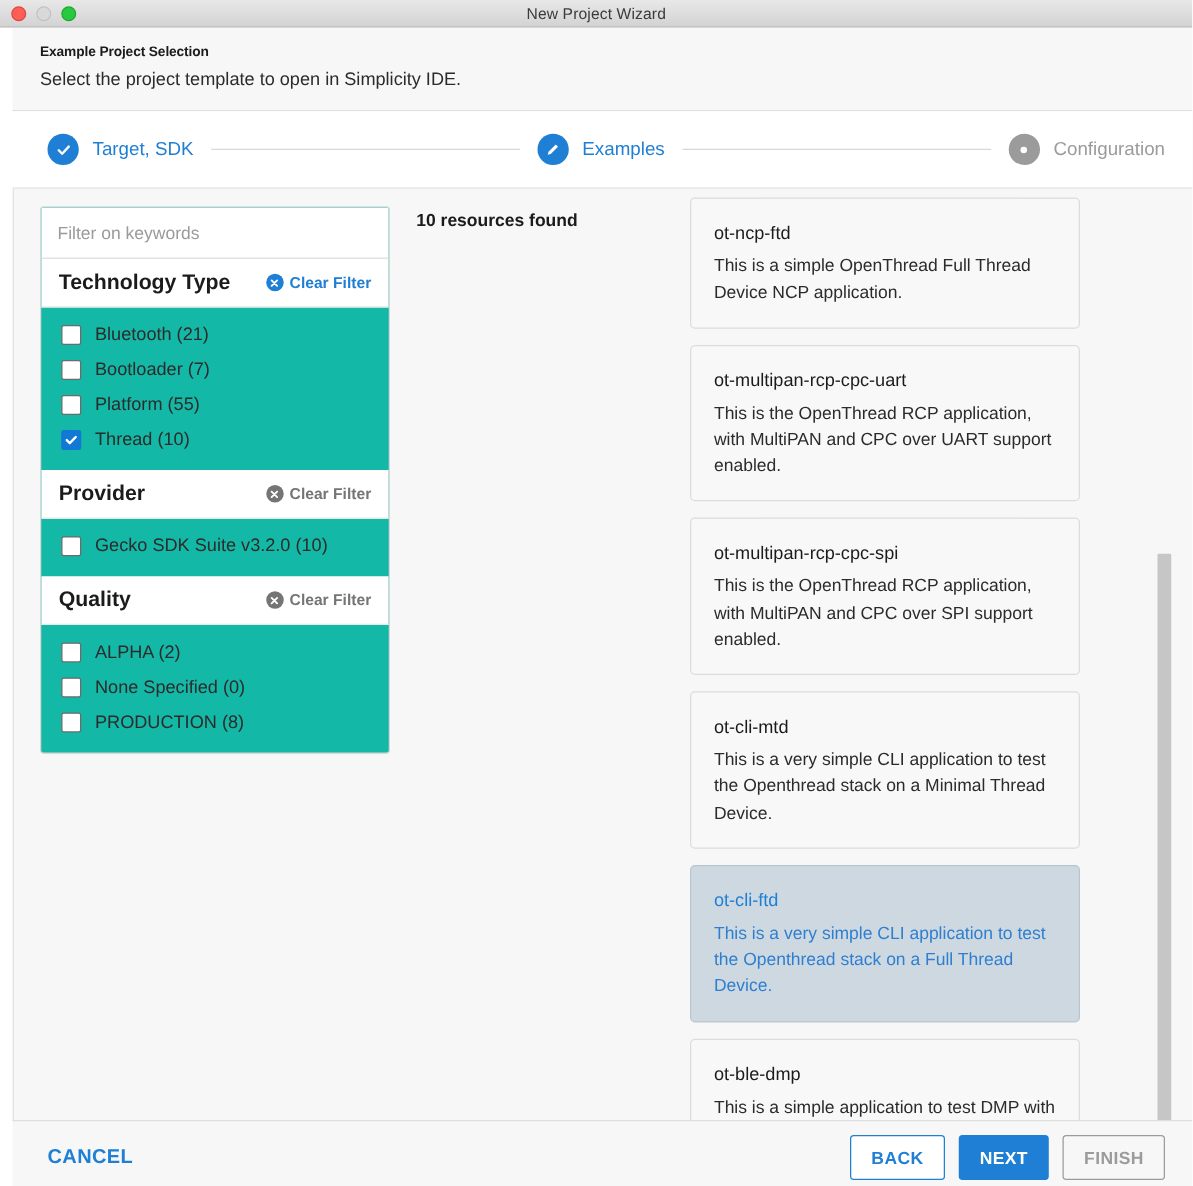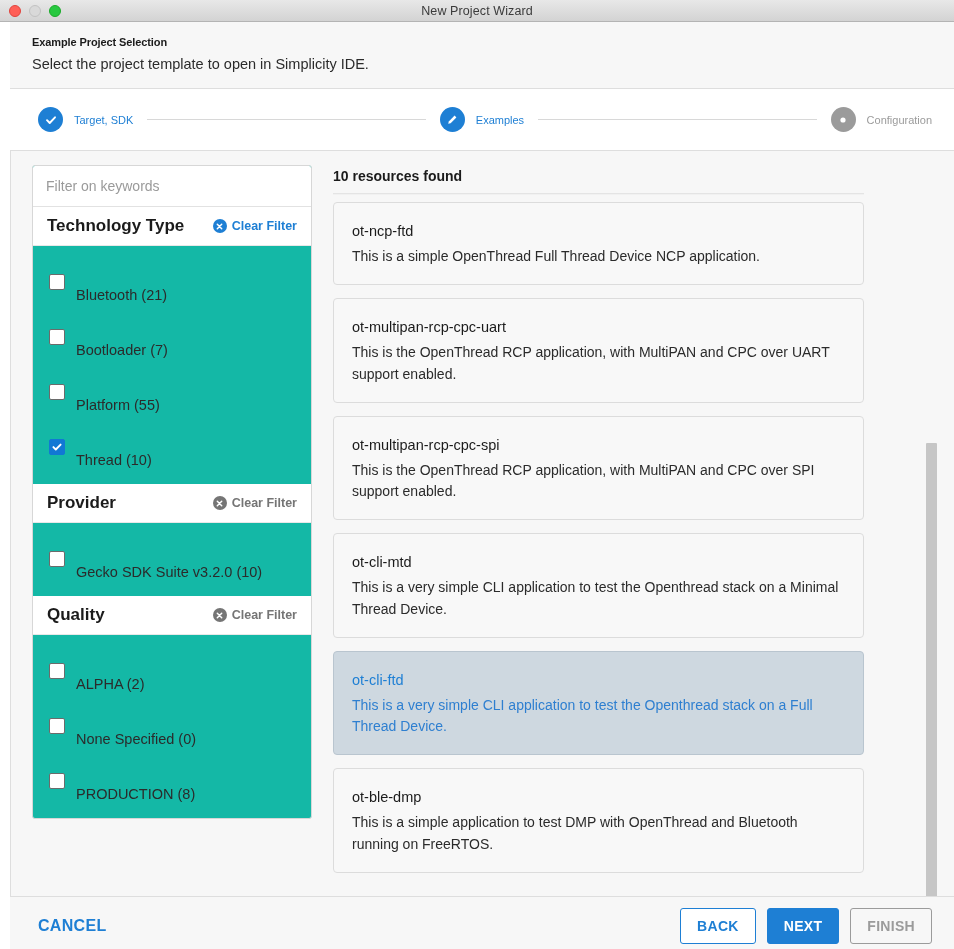--- a/index.html
+++ b/index.html
@@ -83,21 +83,21 @@
   }
   .step-bubble {
     width: 25px; height: 25px;
     border-radius: 50%;
     display: flex; align-items: center; justify-content: center;
     flex: 0 0 auto;
   }
   .step-bubble.done,
   .step-bubble.current { background: #1e7fd4; }
   .step-bubble.todo    { background: #9b9b9b; }
-  .step-label { font-size: 11px; }
+  .step-label { font-size: 15px; }
   .step-label.active { color: #1e7fd4; }
   .step-label.muted  { color: #9b9b9b; }
   .step-line {
     flex: 1 1 auto;
     height: 1px;
     background: #d8d8d8;
     margin: 0 14px;
   }
 
   
@@ -191,29 +191,28 @@
     flex: 0 0 auto;
     display: flex; align-items: center; justify-content: center;
   }
   .cbox.checked {
     background: #1178d4;
     border-color: #1178d4;
   }
   .filter-label {
     font-size: 14.5px;
     color: #2b2b2b;
-    margin-top: 27px;
   }
 
   
   .results {
     flex: 1 1 auto;
     position: relative;
     display: flex;
-    flex-direction: column;
+    flex-direction: row;
     min-width: 0;
     padding-left: 21px;
     padding-right: 0;
   }
   .results-count {
     font-size: 14px;
     font-weight: bold;
     color: #1b1b1b;
     padding: 17px 0 9px 0;
     flex: 0 0 auto;

